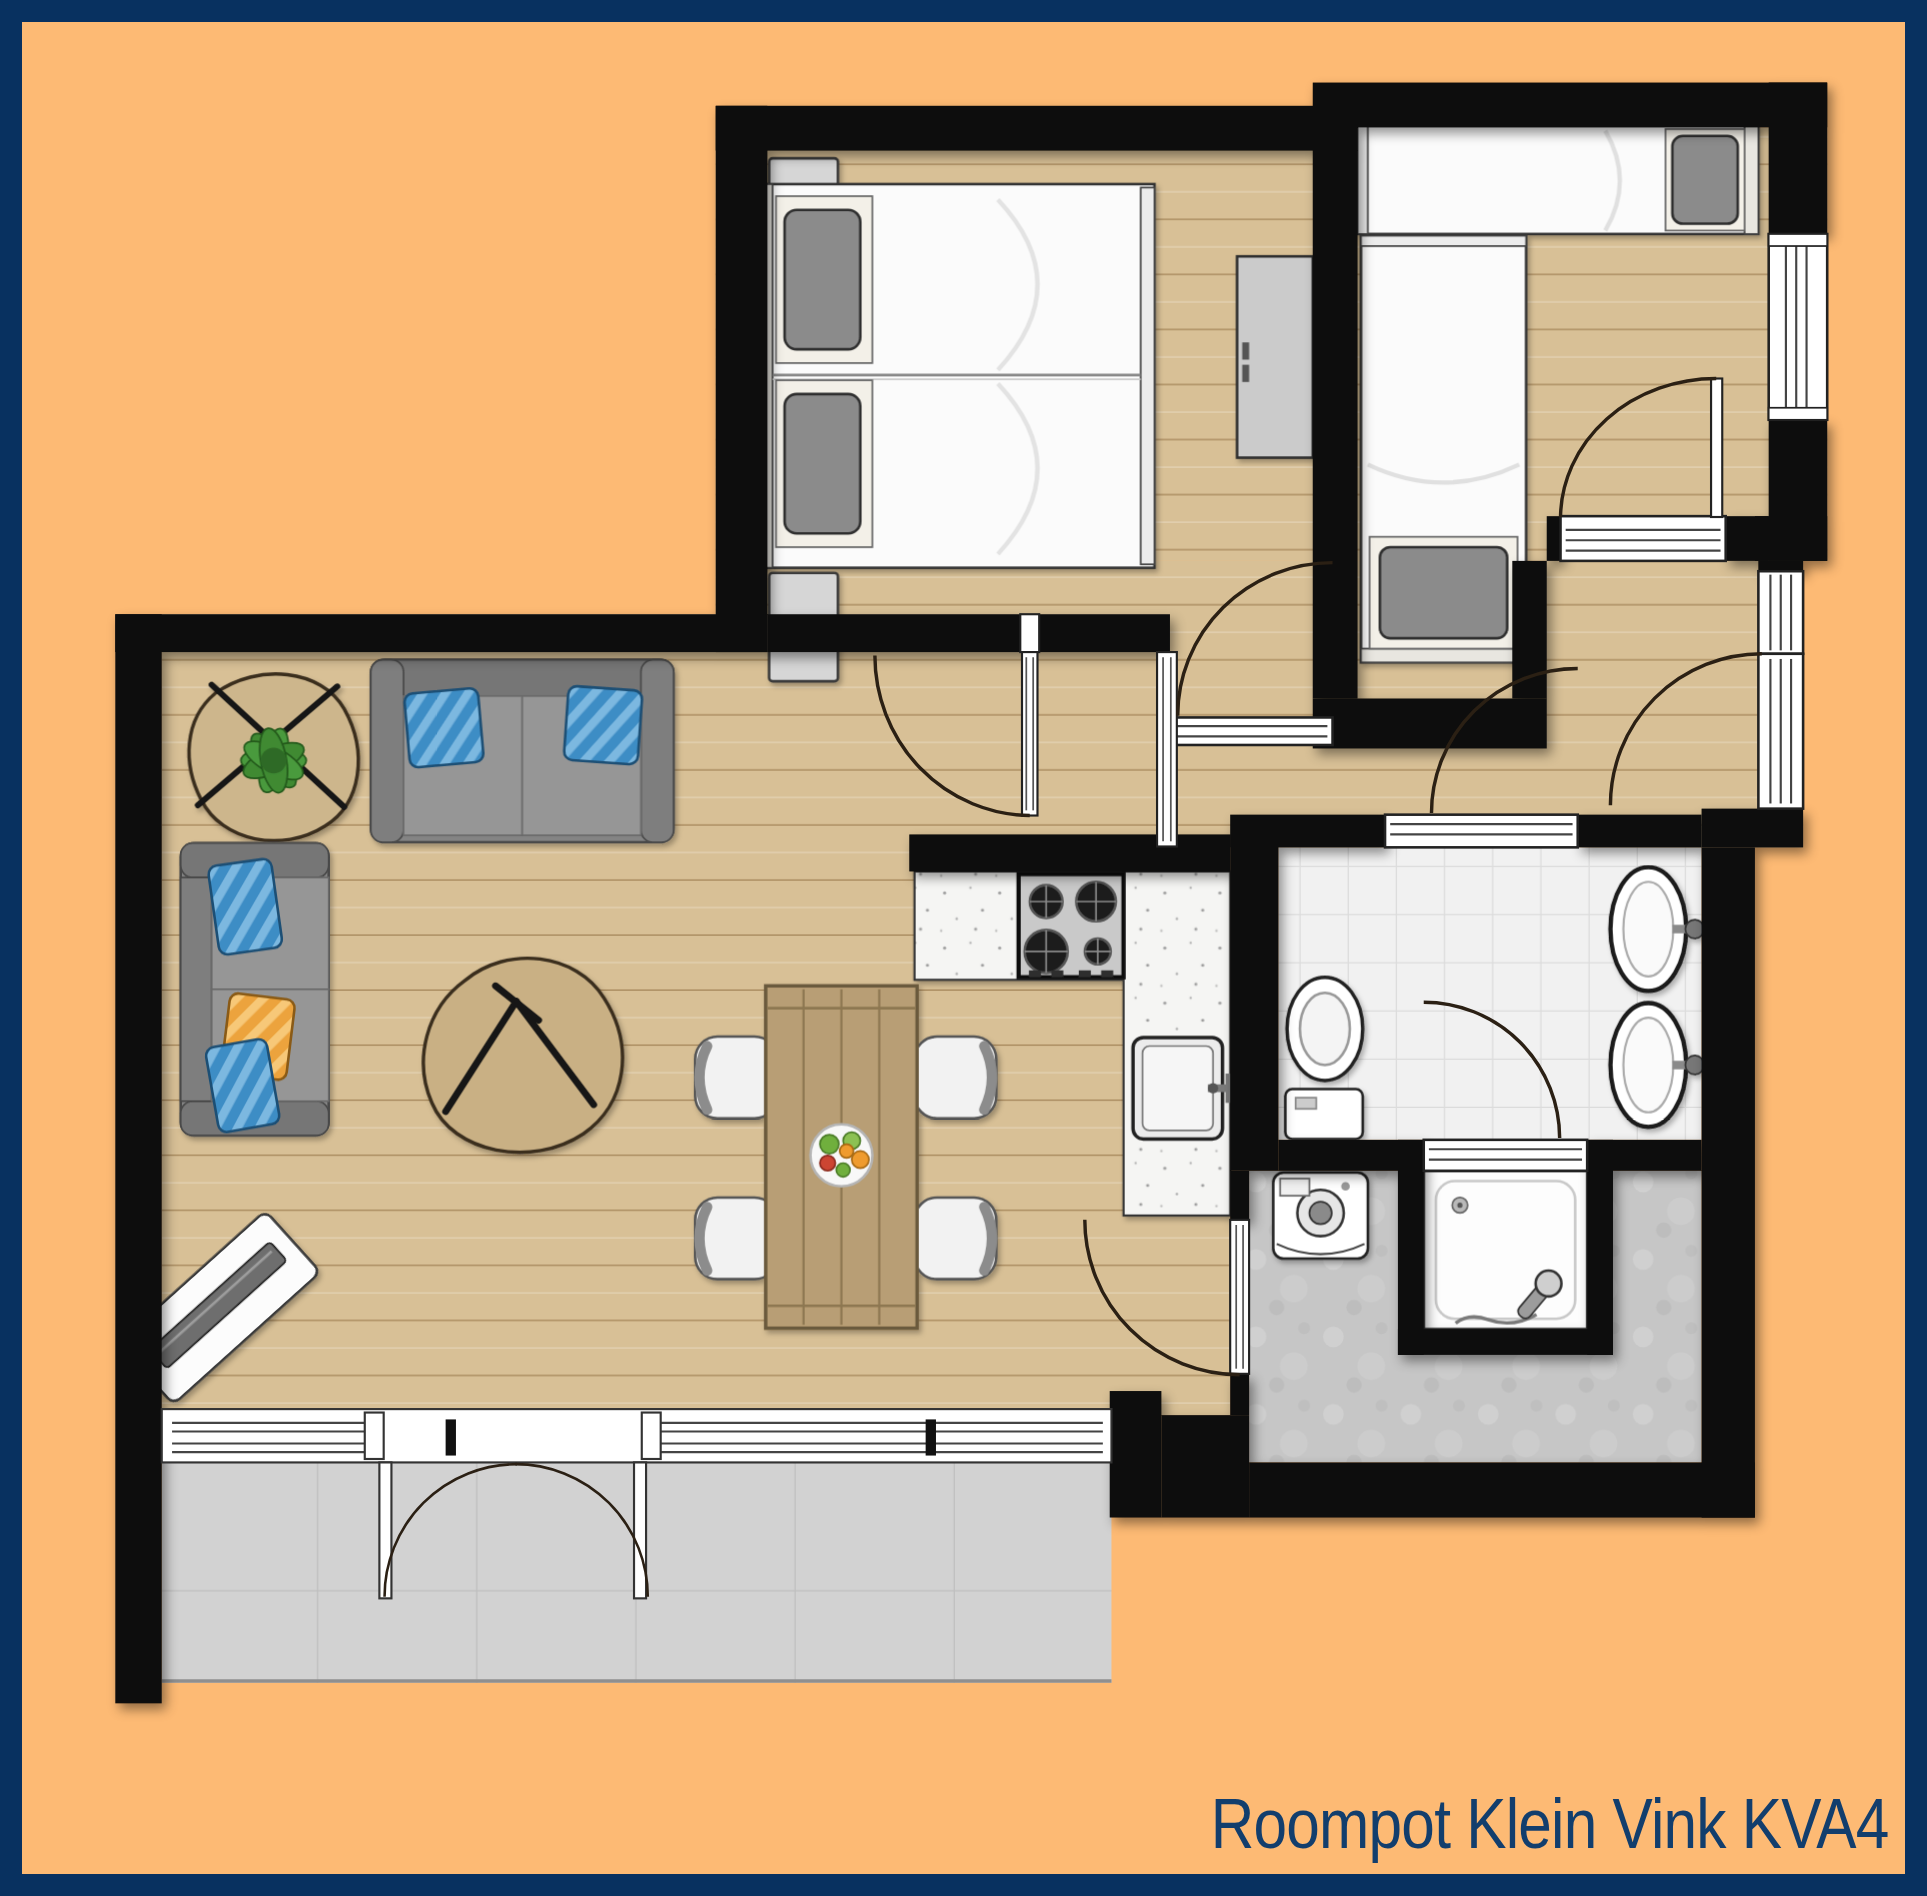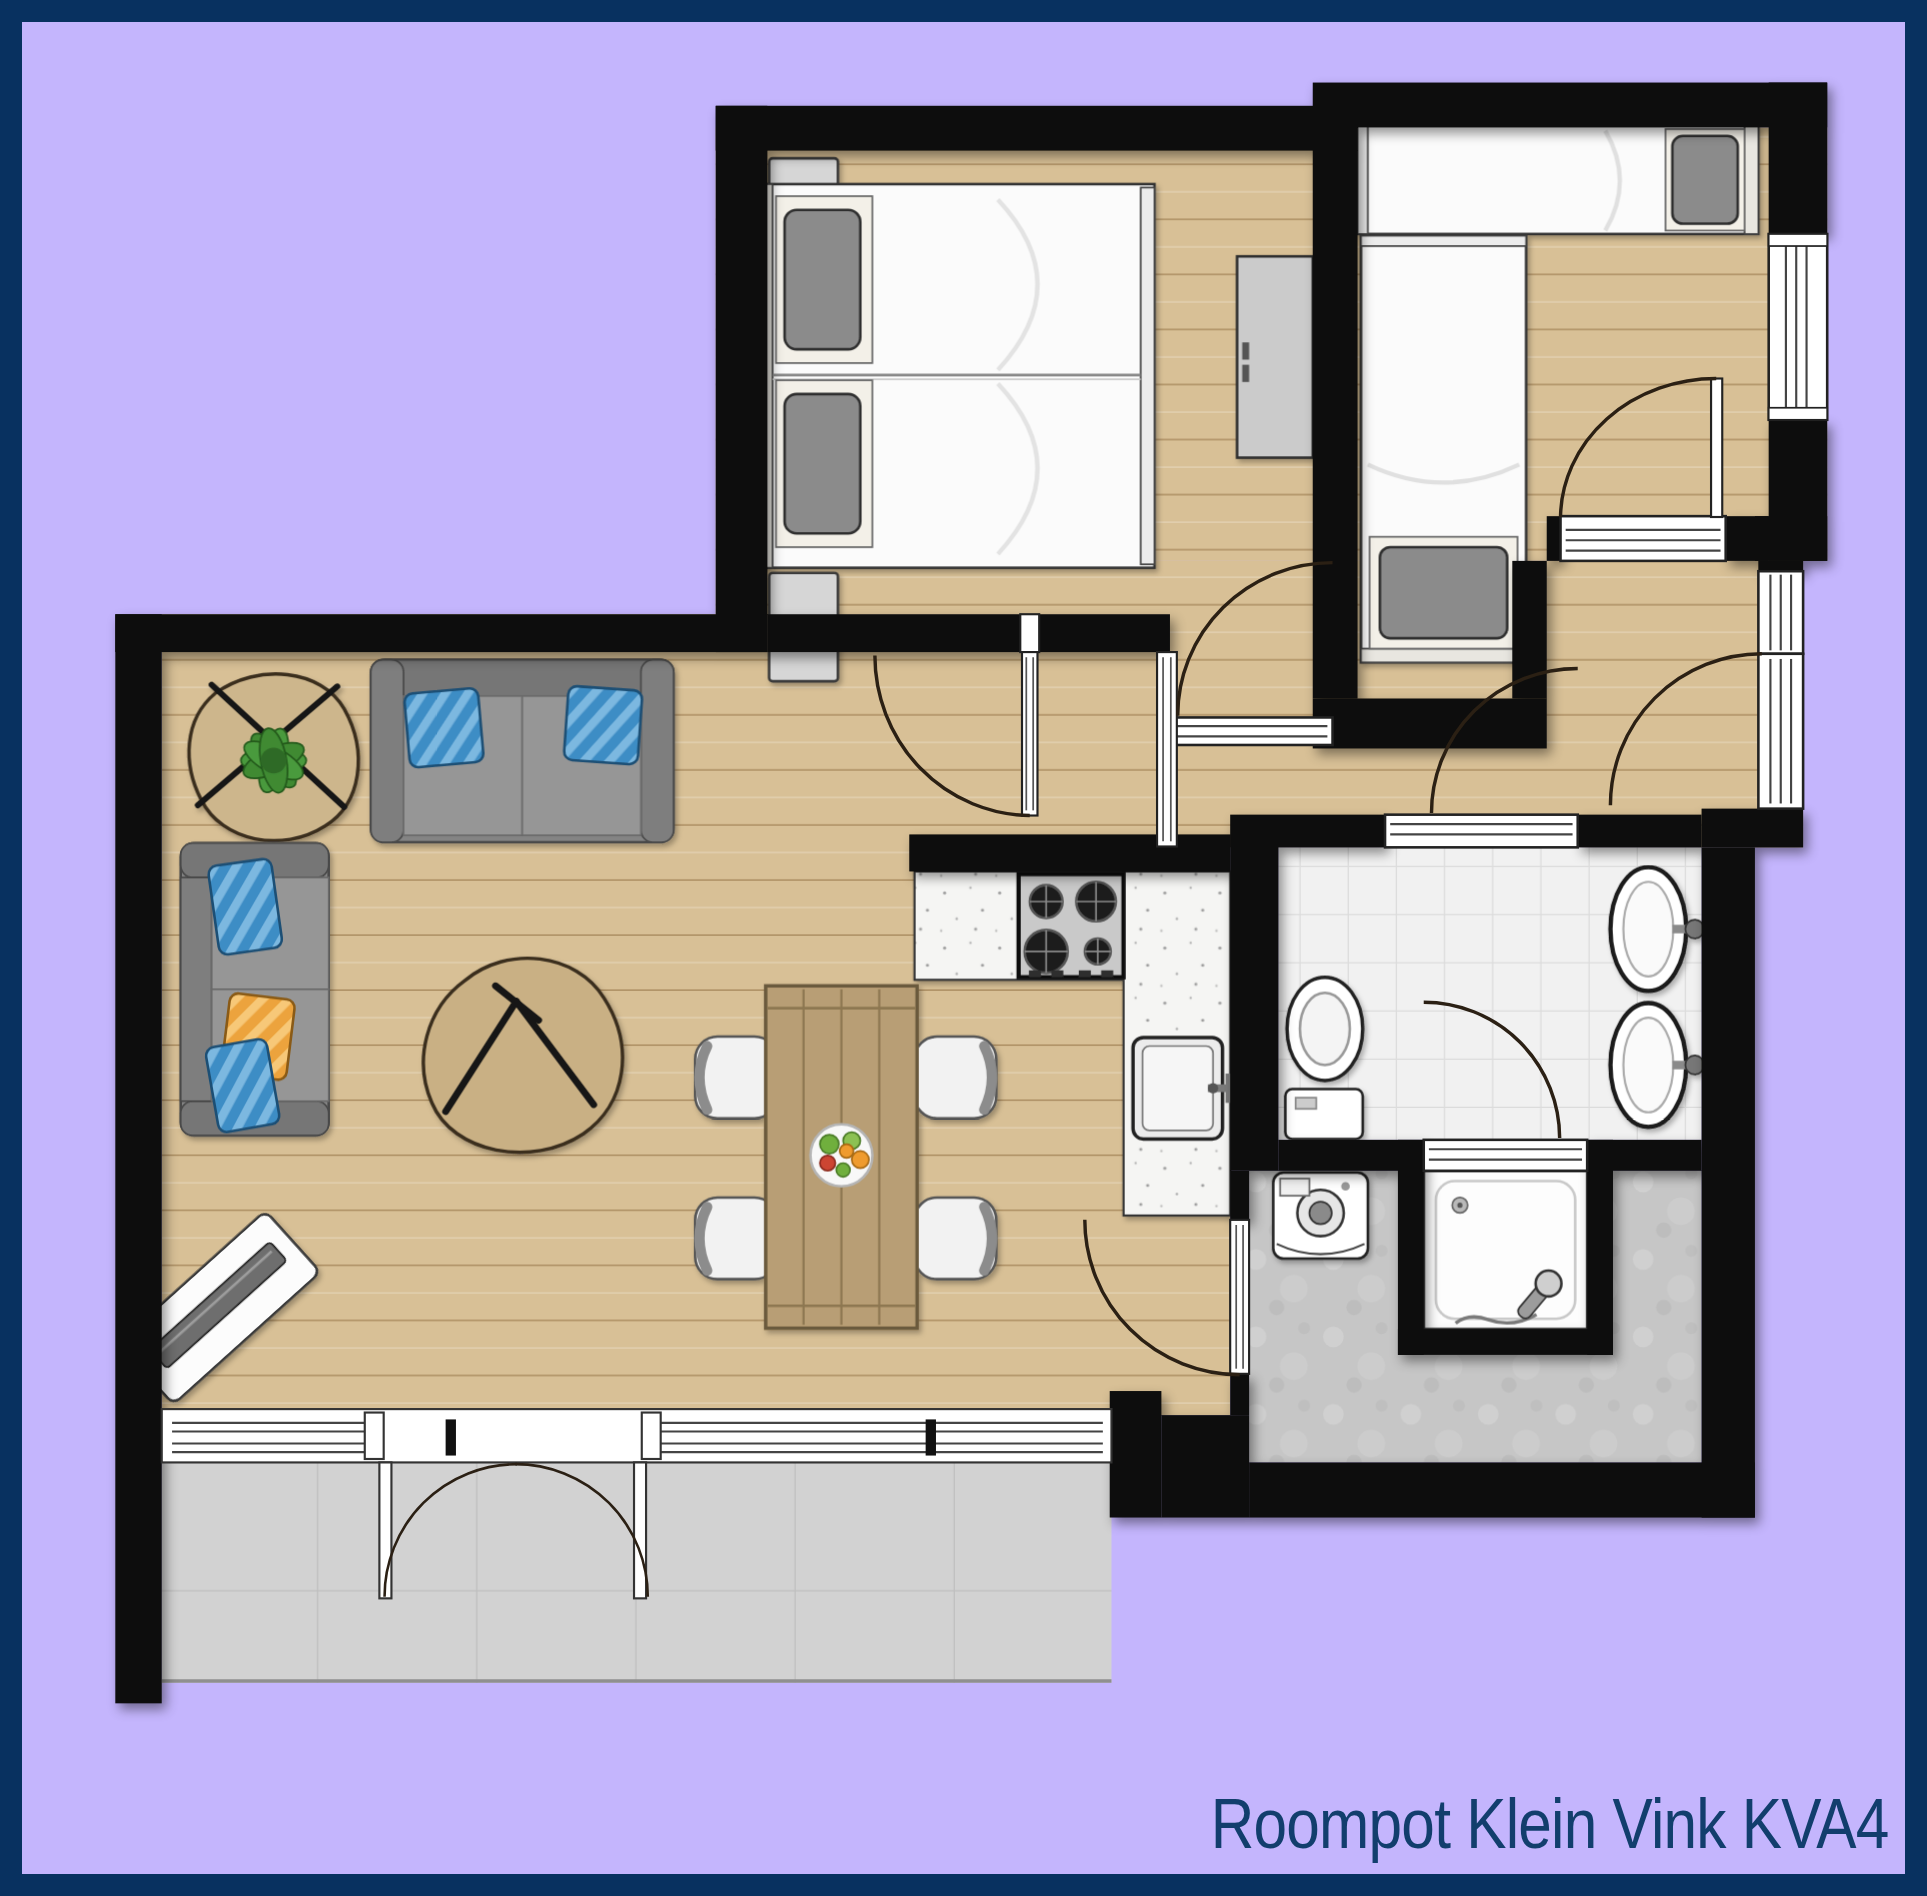--- a/index.html
+++ b/index.html
@@ -1,16 +1,16 @@
 <!DOCTYPE html>
 <html style="font-size:13.8px"><head>
 <meta charset="utf-8">
 <style>
   html,body{margin:0;padding:0;background:#ffffff;}
-  .page{position:relative;width:1927px;height:1896px;background:#c4b5fd;overflow:hidden;
+  .page{position:relative;width:1927px;height:1896px;background:#fdba74;overflow:hidden;
         font-family:"Liberation Sans",sans-serif;}
   .frame{position:absolute;inset:0;border:22.4px solid #083160;pointer-events:none;z-index:5;}
   .plan-svg{position:absolute;left:0;top:0;width:1927px;height:1896px;z-index:1;}
   .title{position:absolute;top:1783px;right:38px;z-index:4;
          font-size:71px;font-weight:400;color:#123e6d;letter-spacing:-0.9px;
          transform:scaleX(0.85);transform-origin:100% 50%;white-space:nowrap;}
 </style>
 </head>
 <body>
 

